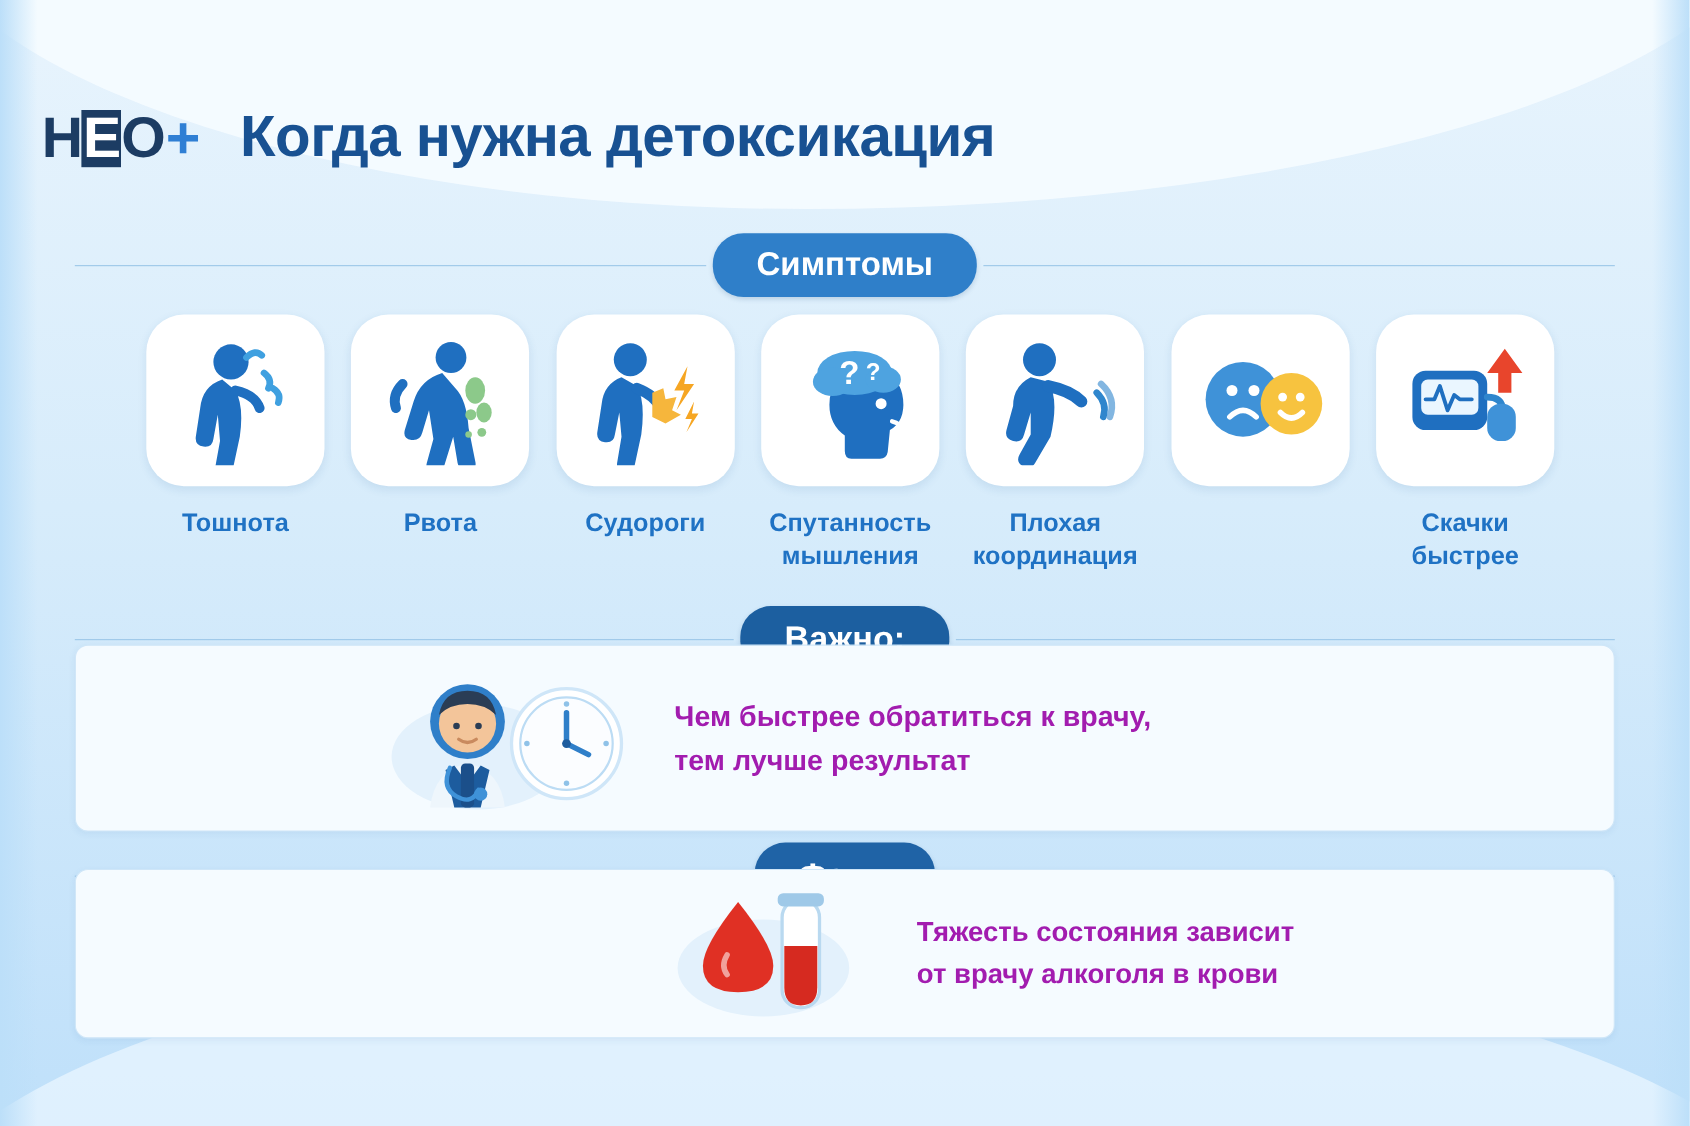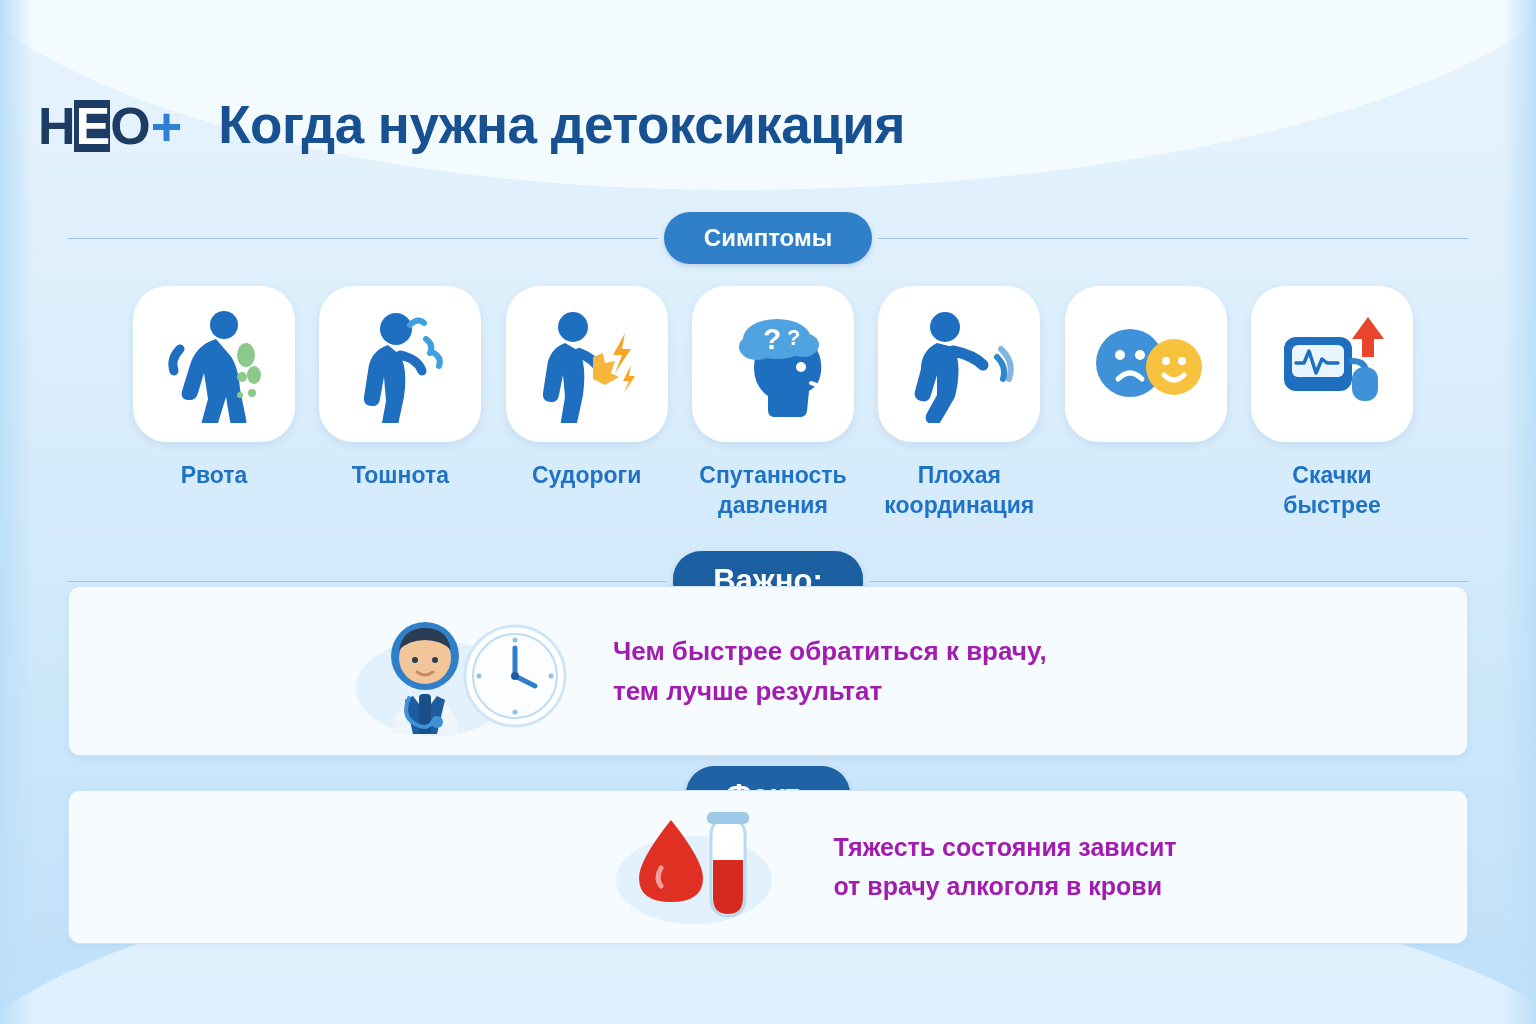--- a/index.html
+++ b/index.html
@@ -108,21 +108,21 @@
   .section-line .rule {
     flex: 1 1 auto;
     height: 1px;
     background: #9cc7e8;
   }
   .chip {
     color: #ffffff;
     font-weight: bold;
     border-radius: 28px;
     padding: 12px 40px;
-    font-size: 24px;
+    font-size: 30px;
     white-space: nowrap;
     box-shadow: 0 2px 5px rgba(20,70,120,.18);
     margin: 0 6px;
   }
   .chip-symptoms { background: #2f7fc9; }
   .chip-important { background: #1c5fa0; font-size: 31px; }
   .chip-fact { background: #1f63a6; font-size: 31px; }
 
   
   .symptoms {
@@ -212,54 +212,54 @@
     <div class="title">Когда нужна детоксикация</div>
   </div>
 
   <div class="section-line" style="top:212px;">
     <div class="rule"></div>
     <div class="chip chip-symptoms">Симптомы</div>
     <div class="rule"></div>
   </div>
 
   <div class="symptoms">
+
+    <div class="symptom">
+      <div class="sym-card">
+        <svg width="120" height="118" viewBox="0 0 120 118">
+          <circle cx="56" cy="24" r="16" fill="#1f6fc0"></circle>
+          <path d="M48 40 q-18 6 -20 26 l-4 26 q-1 8 7 9 q8 1 9 -7 l4 -22 l2 24 l-4 22 q-1 8 7 9 q8 1 9 -7 l6 -28 q4 -28 -4 -42 z" fill="#1f6fc0"></path>
+          <path d="M60 50 q18 4 22 16" stroke="#1f6fc0" stroke-width="9" fill="none" stroke-linecap="round"></path>
+          <path d="M86 34 q8 6 4 14" stroke="#3fa0e0" stroke-width="6" fill="none" stroke-linecap="round"></path>
+          <path d="M94 48 q8 5 5 13" stroke="#3fa0e0" stroke-width="6" fill="none" stroke-linecap="round"></path>
+          <path d="M70 20 q8 -8 14 -2" stroke="#3fa0e0" stroke-width="6" fill="none" stroke-linecap="round"></path>
+        </svg>
+      </div>
+      <div class="sym-label">Тошнота</div>
+    </div>
 
     <div class="symptom">
       <div class="sym-card">
         <svg width="120" height="118" viewBox="0 0 120 118">
           <circle cx="70" cy="20" r="14" fill="#1f6fc0"></circle>
           <path d="M62 34 q-20 6 -26 26 l-8 26 q-2 8 6 9 q8 1 10 -7 l6 -20 l4 26 l-6 22 q-2 8 6 9 q8 1 10 -7 l8 -26 l4 24 q2 8 10 7 q8 -1 6 -9 l-6 -30 q-2 -26 -12 -36 z" fill="#1f6fc0"></path>
           <path d="M26 44 q-10 10 -6 22" stroke="#1f6fc0" stroke-width="9" fill="none" stroke-linecap="round"></path>
           <ellipse cx="92" cy="50" rx="9" ry="12" fill="#8cc98a"></ellipse>
           <ellipse cx="100" cy="70" rx="7" ry="9" fill="#8cc98a"></ellipse>
           <circle cx="88" cy="72" r="5" fill="#8cc98a"></circle>
           <circle cx="98" cy="88" r="4" fill="#8cc98a"></circle>
           <circle cx="86" cy="90" r="3" fill="#8cc98a"></circle>
         </svg>
       </div>
       <div class="sym-label">Рвота</div>
     </div>
 
     <div class="symptom">
       <div class="sym-card">
         <svg width="120" height="118" viewBox="0 0 120 118">
-          <circle cx="56" cy="24" r="16" fill="#1f6fc0"></circle>
-          <path d="M48 40 q-18 6 -20 26 l-4 26 q-1 8 7 9 q8 1 9 -7 l4 -22 l2 24 l-4 22 q-1 8 7 9 q8 1 9 -7 l6 -28 q4 -28 -4 -42 z" fill="#1f6fc0"></path>
-          <path d="M60 50 q18 4 22 16" stroke="#1f6fc0" stroke-width="9" fill="none" stroke-linecap="round"></path>
-          <path d="M86 34 q8 6 4 14" stroke="#3fa0e0" stroke-width="6" fill="none" stroke-linecap="round"></path>
-          <path d="M94 48 q8 5 5 13" stroke="#3fa0e0" stroke-width="6" fill="none" stroke-linecap="round"></path>
-          <path d="M70 20 q8 -8 14 -2" stroke="#3fa0e0" stroke-width="6" fill="none" stroke-linecap="round"></path>
-        </svg>
-      </div>
-      <div class="sym-label">Тошнота</div>
-    </div>
-
-    <div class="symptom">
-      <div class="sym-card">
-        <svg width="120" height="118" viewBox="0 0 120 118">
           <circle cx="46" cy="22" r="15" fill="#1f6fc0"></circle>
           <path d="M38 38 q-16 6 -18 24 l-4 26 q-1 8 7 9 q8 1 9 -7 l4 -20 l2 22 l-4 24 q-1 8 7 9 q8 1 9 -7 l6 -28 q4 -30 -4 -44 z" fill="#1f6fc0"></path>
           <path d="M52 48 q16 6 22 18" stroke="#1f6fc0" stroke-width="10" fill="none" stroke-linecap="round"></path>
           <path d="M66 52 l10 -4 l2 10 l10 -2 l-4 12 l8 4 l-14 8 l-12 -6 z" fill="#f6b63c"></path>
           <path d="M98 28 l-12 22 h9 l-7 18 l16 -24 h-9 z" fill="#f6a623"></path>
           <path d="M104 60 l-8 16 h6 l-5 12 l11 -17 h-6 z" fill="#f6a623"></path>
         </svg>
       </div>
       <div class="sym-label">Судороги</div>
     </div>
@@ -270,21 +270,21 @@
           <path d="M94 36 q14 4 16 22 q2 20 -12 28 l-2 20 q-1 6 -7 6 l-26 0 q-6 0 -6 -7 l0 -14 q-14 -10 -14 -28 q0 -26 26 -30 z" fill="#1f6fc0"></path>
           <circle cx="90" cy="62" r="5" fill="#ffffff"></circle>
           <path d="M100 78 q8 2 10 8" stroke="#ffffff" stroke-width="4" fill="none" stroke-linecap="round"></path>
           <ellipse cx="66" cy="34" rx="34" ry="20" fill="#4ea3e0"></ellipse>
           <ellipse cx="46" cy="42" rx="18" ry="13" fill="#4ea3e0"></ellipse>
           <ellipse cx="92" cy="40" rx="16" ry="12" fill="#4ea3e0"></ellipse>
           <text x="52" y="44" font-family="Liberation Sans, sans-serif" font-size="30" font-weight="bold" fill="#ffffff">?</text>
           <text x="76" y="40" font-family="Liberation Sans, sans-serif" font-size="22" font-weight="bold" fill="#ffffff">?</text>
         </svg>
       </div>
-      <div class="sym-label">Спутанность давления</div>
+      <div class="sym-label">Спутанность мышления</div>
     </div>
 
     <div class="symptom">
       <div class="sym-card">
         <svg width="124" height="118" viewBox="0 0 124 118">
           <circle cx="48" cy="22" r="15" fill="#1f6fc0"></circle>
           <path d="M40 38 q-16 8 -16 26 l-6 22 q-2 8 6 10 q8 2 10 -6 l6 -20 l0 20 l-10 18 q-4 7 3 11 q7 4 11 -3 l14 -24 q8 -34 -2 -50 z" fill="#1f6fc0"></path>
           <path d="M56 46 q20 4 30 14" stroke="#1f6fc0" stroke-width="11" fill="none" stroke-linecap="round"></path>
           <path d="M100 52 q10 10 6 22" stroke="#2f86cd" stroke-width="6" fill="none" stroke-linecap="round"></path>
           <path d="M104 44 q14 13 8 30" stroke="#2f86cd" stroke-width="6" fill="none" stroke-linecap="round" opacity=".6"></path>

